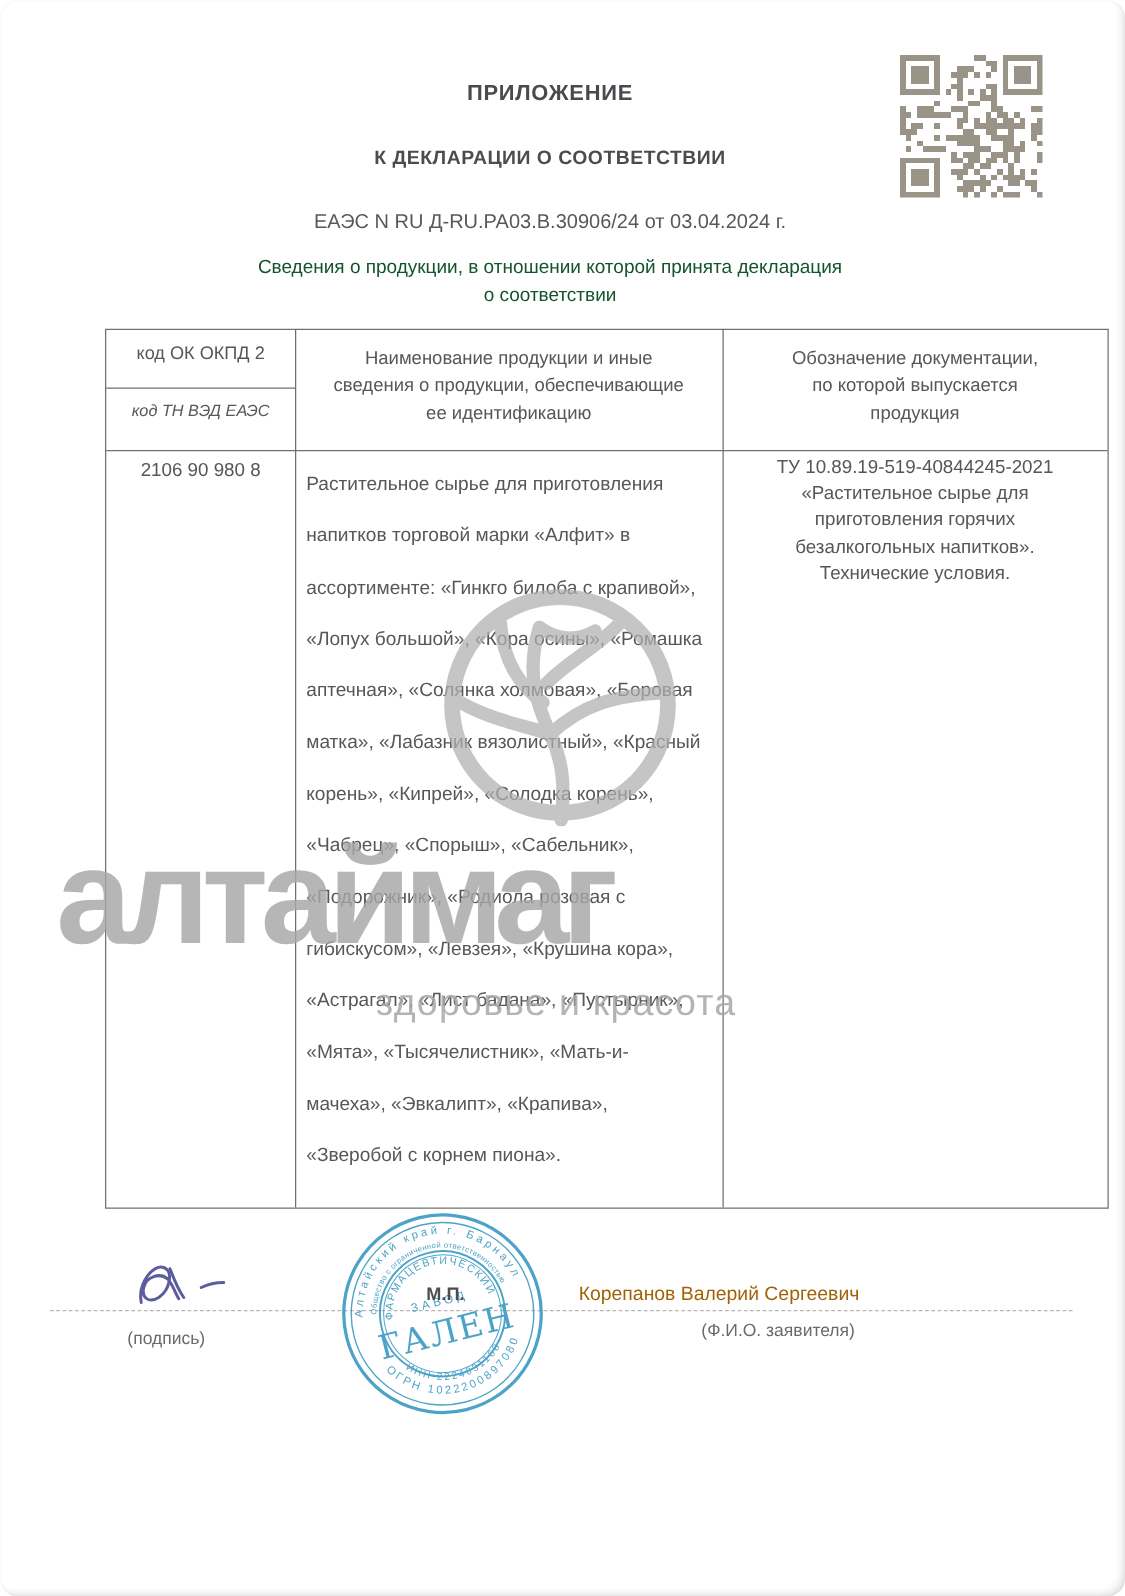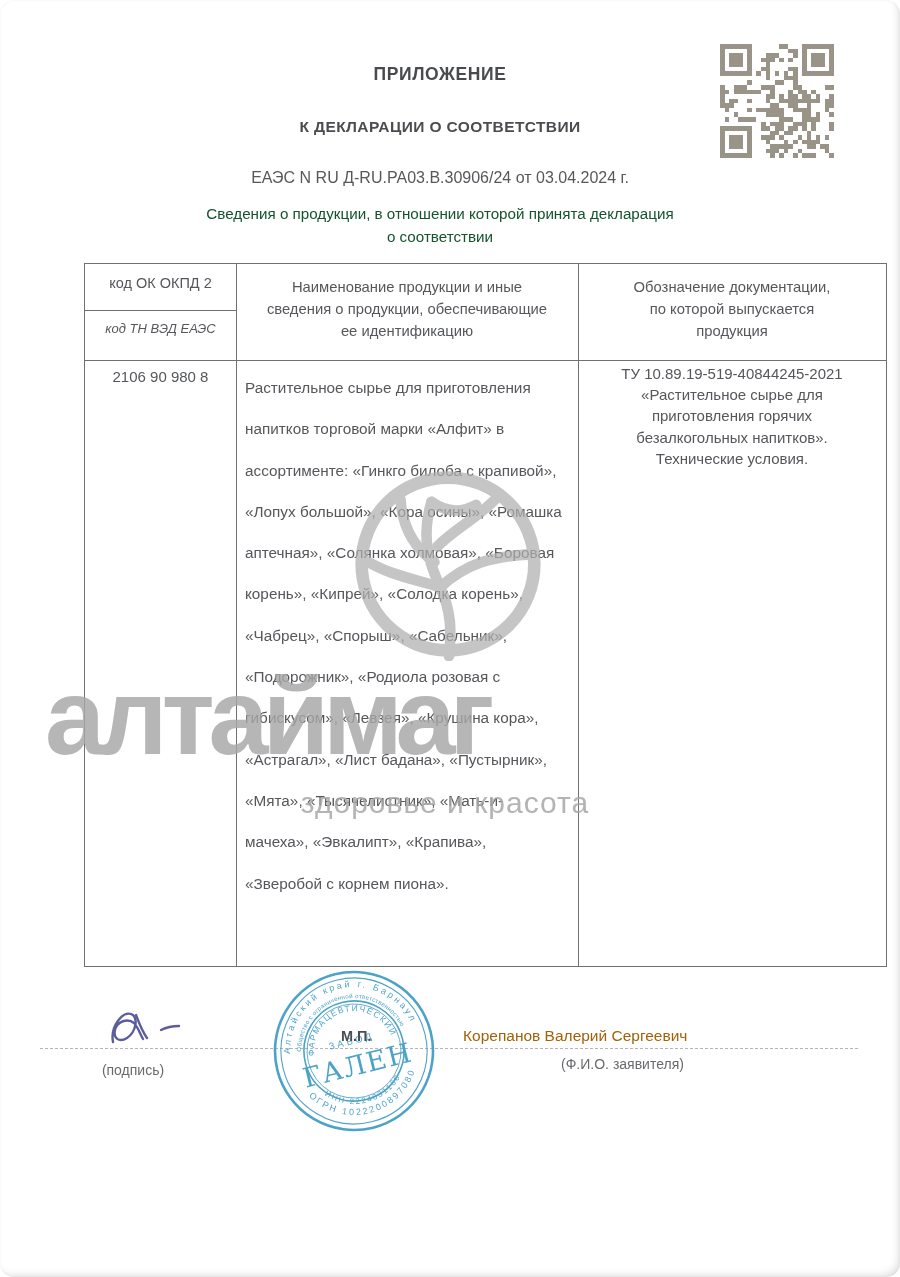--- a/index.html
+++ b/index.html
@@ -92,20 +92,21 @@
       <div>продукция</div>
     </div>
 
     <div class="abs ctr code">2106 90 980 8</div>
     <div class="abs products">
         <div>Растительное сырье для приготовления</div>
         <div>напитков торговой марки «Алфит» в</div>
         <div>ассортименте: «Гинкго билоба с крапивой»,</div>
         <div>«Лопух большой», «Кора осины», «Ромашка</div>
         <div>аптечная», «Солянка холмовая», «Боровая</div>
+        <div>матка», «Лабазник вязолистный», «Красный</div>
         <div>корень», «Кипрей», «Солодка корень»,</div>
         <div>«Чабрец», «Спорыш», «Сабельник»,</div>
         <div>«Подорожник», «Родиола розовая с</div>
         <div>гибискусом», «Левзея», «Крушина кора»,</div>
         <div>«Астрагал», «Лист бадана», «Пустырник»,</div>
         <div>«Мята», «Тысячелистник», «Мать-и-</div>
         <div>мачеха», «Эвкалипт», «Крапива»,</div>
         <div>«Зверобой с корнем пиона».</div>
       </div>
     <div class="abs ctr docs">

